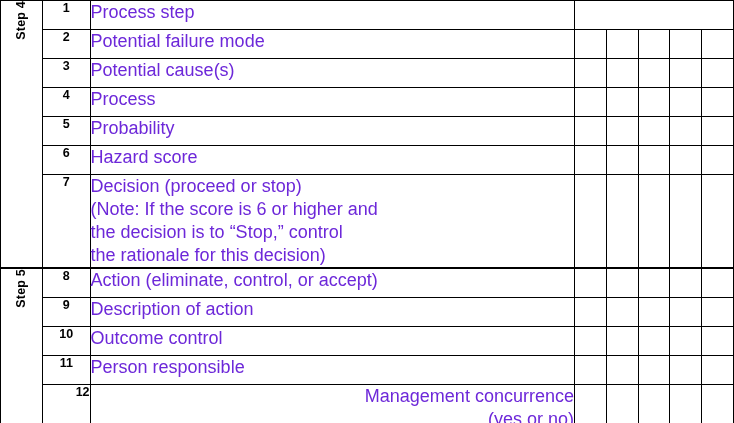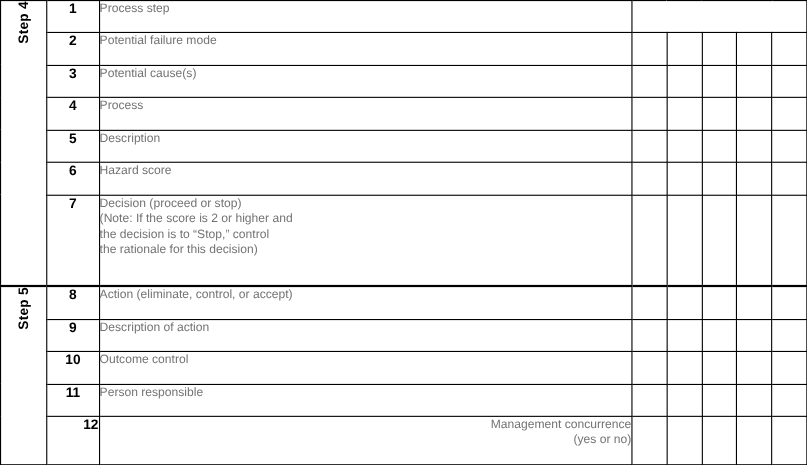--- a/index.html
+++ b/index.html
@@ -55,22 +55,22 @@
     text-align: center;
     font-weight: bold;
     font-size: 12.5px;
     vertical-align: top;
     padding-top: 4px;
     color: #000000;
   }
   
   td.desc {
     width: 264px;
-    font-size: 11px;
-    color: #737373;
+    font-size: 18px;
+    color: #6d28d9;
     padding: 3px 0 3px 6px;
     line-height: 1.28;
     vertical-align: top;
   }
   
   td.entry {
     width: 82px;
   }
   td.entry-first {
     width: 86px;
@@ -144,21 +144,21 @@
         <td class="entry entry-first"></td>
         <td class="entry"></td>
         <td class="entry"></td>
         <td class="entry"></td>
         <td class="entry"></td>
       </tr>
 
       <tr class="r-normal">
         <td class="num">5</td>
         <td class="desc">
-          <span class="desc-line">Description</span>
+          <span class="desc-line">Probability</span>
         </td>
         <td class="entry entry-first"></td>
         <td class="entry"></td>
         <td class="entry"></td>
         <td class="entry"></td>
         <td class="entry"></td>
       </tr>
 
       <tr class="r-normal">
         <td class="num">6</td>
@@ -169,21 +169,21 @@
         <td class="entry"></td>
         <td class="entry"></td>
         <td class="entry"></td>
         <td class="entry"></td>
       </tr>
 
       <tr class="r-tall sep-bottom">
         <td class="num">7</td>
         <td class="desc">
           <span class="desc-line">Decision (proceed or stop)</span>
-          <span class="desc-line">(Note: If the score is 2 or higher and</span>
+          <span class="desc-line">(Note: If the score is 6 or higher and</span>
           <span class="desc-line">the decision is to “Stop,” control</span>
           <span class="desc-line">the rationale for this decision)</span>
         </td>
         <td class="entry entry-first"></td>
         <td class="entry"></td>
         <td class="entry"></td>
         <td class="entry"></td>
         <td class="entry"></td>
       </tr>
 

